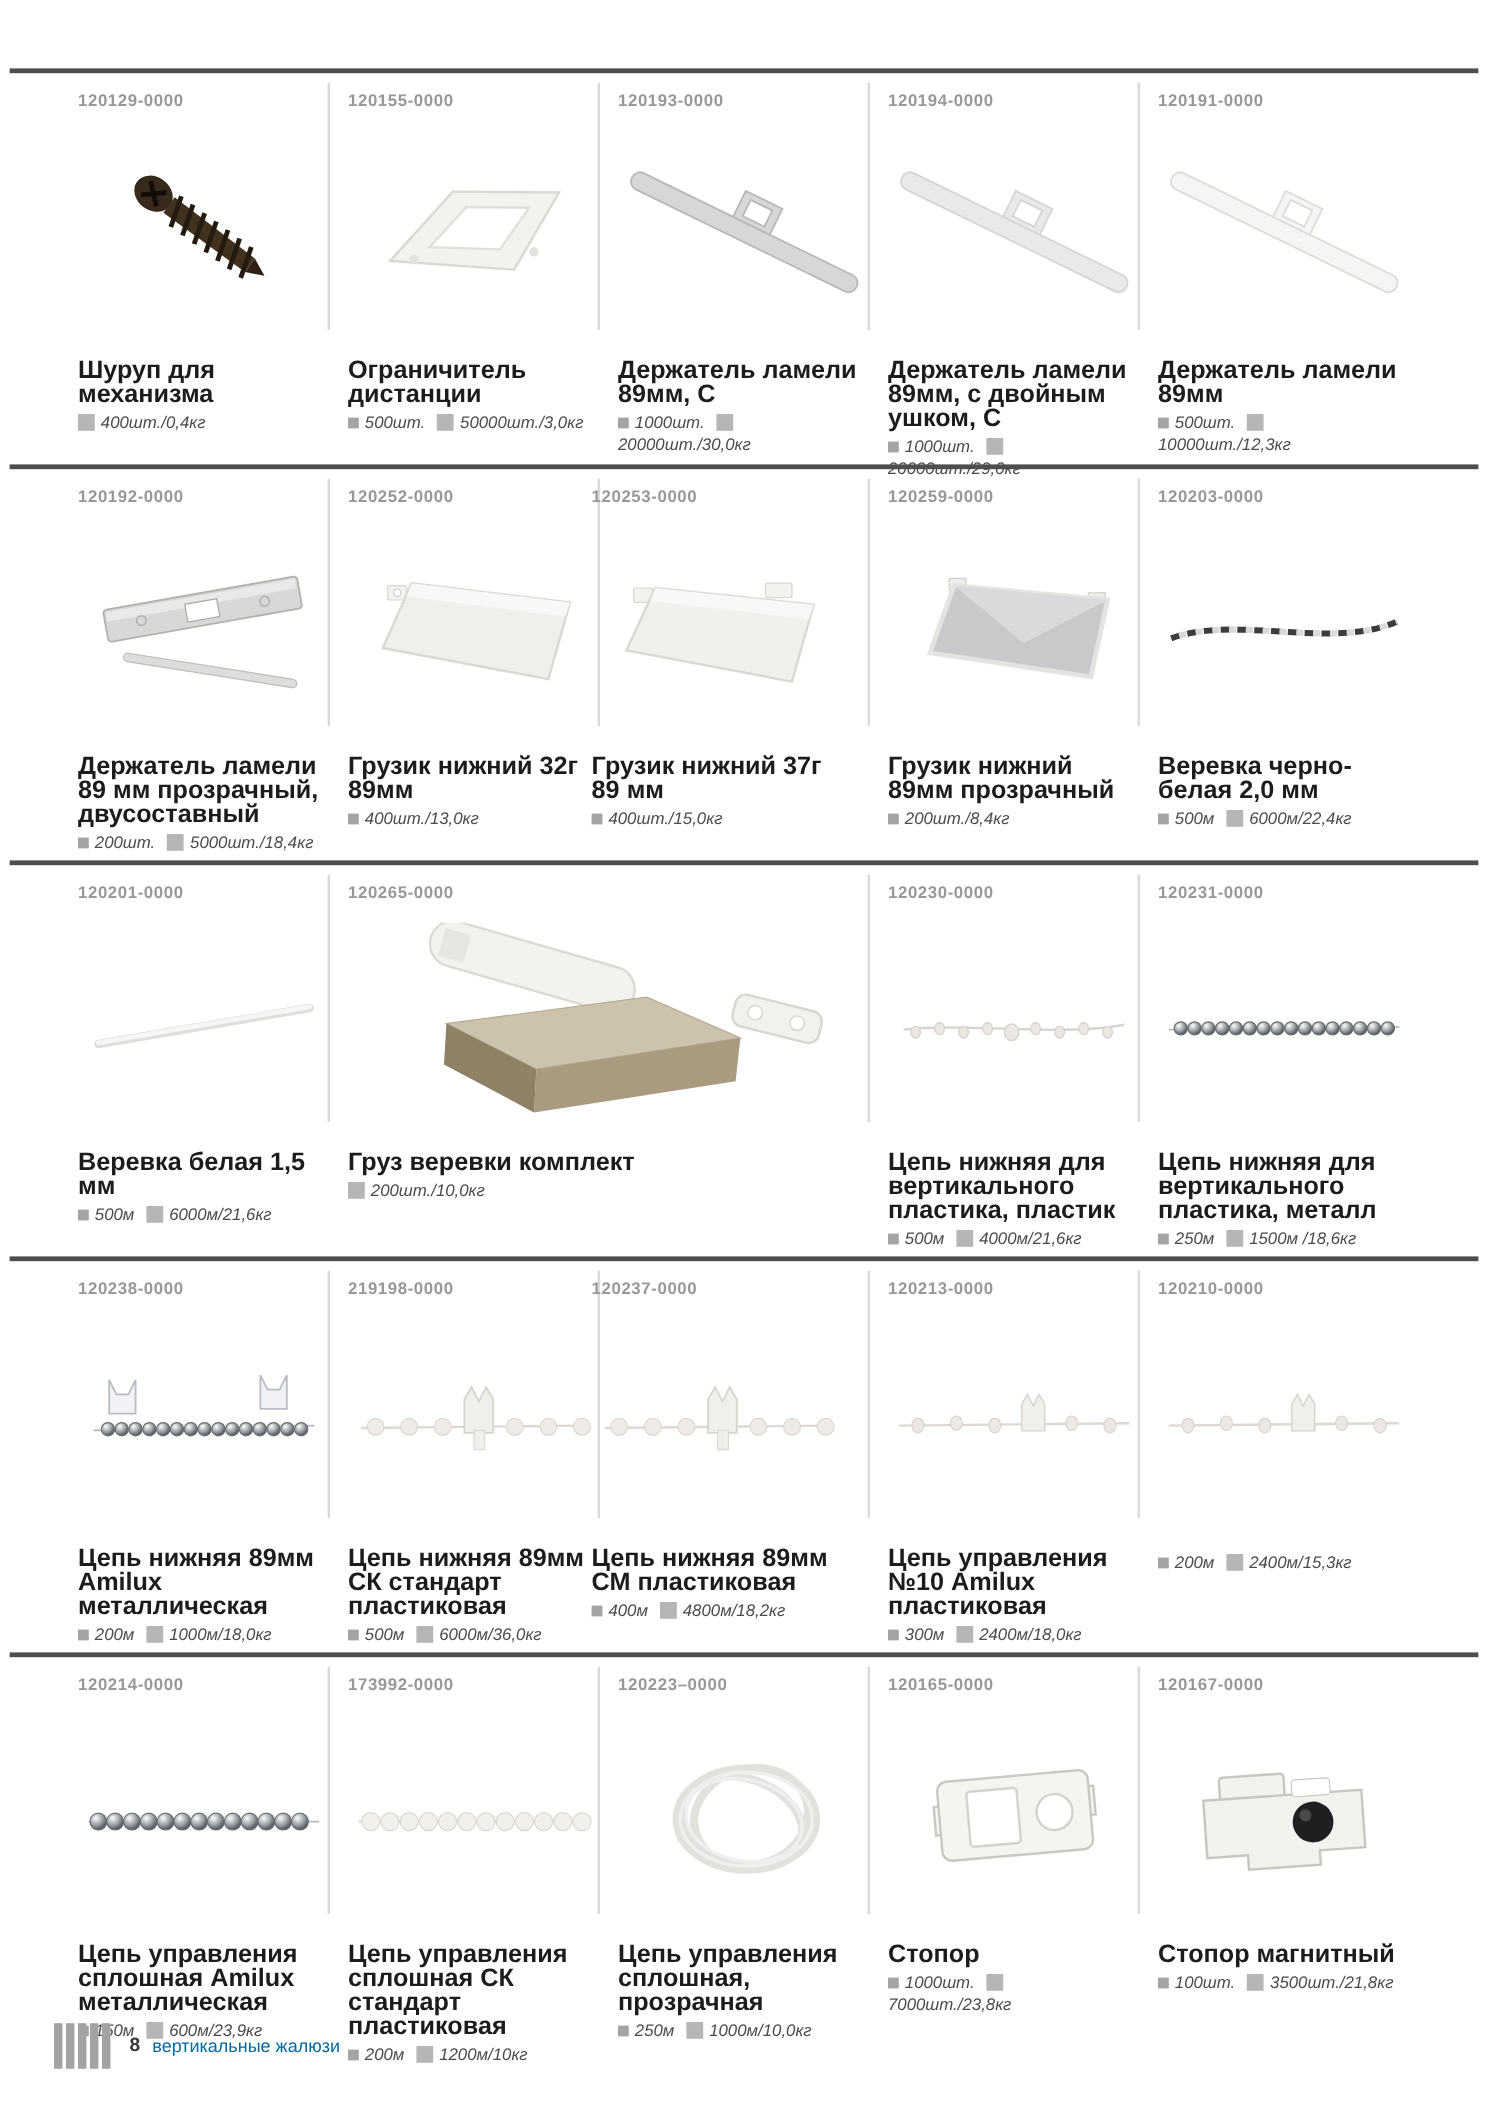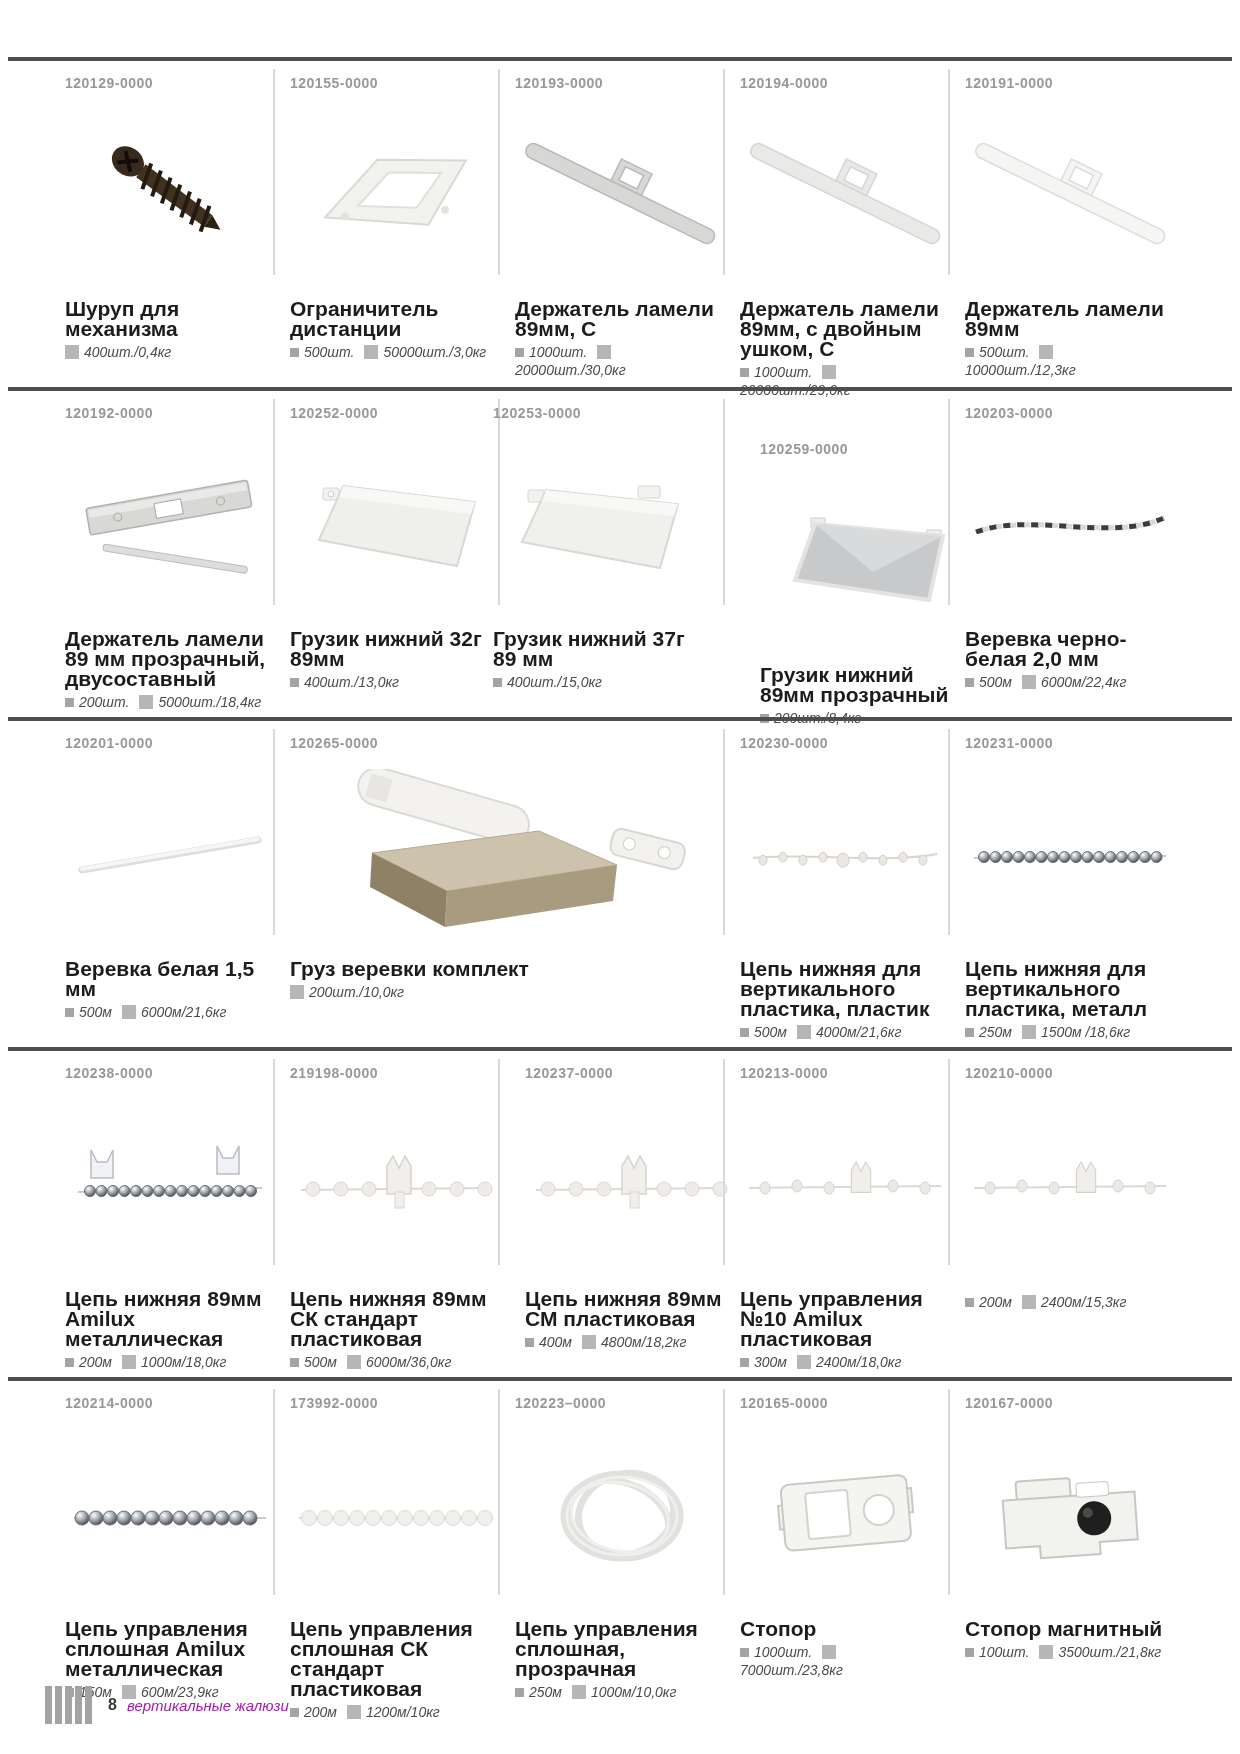--- a/index.html
+++ b/index.html
@@ -37,21 +37,21 @@
   }
   .marker{display:inline-block;background:var(--marker,#aeaeae);margin-right:5px;flex:none;}
   .marker.sm{width:9px;height:9px;background:#a4a4a4;}
   .marker.lg{width:14px;height:14px;background:#b6b6b6;}
   .marker:not(:first-child){margin-left:10px;}
   .spec-text{white-space:nowrap;}
   .footer{position:absolute;top:1686px;left:45px;display:flex;align-items:center;}
   .footer-bars{display:flex;gap:3px;}
   .footer-bars i{display:block;width:7px;height:38px;background:#a3a3a3;}
   .page-number{margin-left:16px;font-size:16px;font-weight:bold;color:#3a3a3a;}
-  .footer-label{margin-left:10px;font-style:italic;font-size:15px;color:#a21caf;}
+  .footer-label{margin-left:10px;font-size:15px;color:#0369a1;}
 </style>
 </head>
 <body>
 
 <div id="catalog">
   <div id="sections-root">
       <div class="section" style="top: 57px;">
         <div class="cell" style="left: 49px; width: 225px;">
     <div class="code">120129-0000</div>
     <div class="img-box">
@@ -228,21 +228,21 @@
           </div>
     <div class="text-block">
       <div class="name">Грузик нижний 37г 89 мм</div>
       <div class="specs">
               <span class="marker sm"></span>
               <span class="spec-text">400шт./15,0кг</span>
             </div>
     </div>
   </div>
         <div class="vdivider" style="left: 715px;"></div>
-        <div class="cell" style="left: 744px; width: 225px; margin-top: 36px;">
+        <div class="cell" style="left: 724px; width: 225px;">
     <div class="code">120259-0000</div>
     <div class="img-box">
             <svg width="220" height="160" viewBox="0 0 220 160" xmlns="http://www.w3.org/2000/svg">
               <rect x="56" y="38" width="14" height="10" fill="#ededea" stroke="#cfcfcb"></rect>
    <rect x="172" y="50" width="14" height="10" fill="#ededea" stroke="#cfcfcb"></rect>
    <path d="M60,44 L188,56 L174,120 L40,100 Z" fill="#c8c9ca" stroke="#e3e3e1" stroke-width="4"></path>
    <path d="M60,44 L188,56 L118,92 Z" fill="#d9dadb"></path>
             </svg>
           </div>
     <div class="text-block">
@@ -456,21 +456,21 @@
       <div class="name">Цепь нижняя 89мм СК стандарт пластиковая</div>
       <div class="specs">
               <span class="marker sm"></span>
               <span class="spec-text">500м</span>
               <span class="marker lg"></span>
               <span class="spec-text">6000м/36,0кг</span>
             </div>
     </div>
   </div>
         <div class="vdivider" style="left: 490px;"></div>
-        <div class="cell" style="left: 509px; width: 225px;">
+        <div class="cell" style="left: 477px; width: 225px;">
     <div class="code">120237-0000</div>
     <div class="img-box">
             <svg width="220" height="160" viewBox="0 0 220 160" xmlns="http://www.w3.org/2000/svg">
               <path d="M16,86 L204,84" stroke="#ddd8d2" stroke-width="2"></path>
               <circle cx="28" cy="85" r="7" fill="#efece8" stroke="#dbd5cf" stroke-width="1"></circle>
               <circle cx="56" cy="85" r="7" fill="#efece8" stroke="#dbd5cf" stroke-width="1"></circle>
               <circle cx="84" cy="85" r="7" fill="#efece8" stroke="#dbd5cf" stroke-width="1"></circle>
               <circle cx="144" cy="85" r="7" fill="#efece8" stroke="#dbd5cf" stroke-width="1"></circle>
               <circle cx="172" cy="85" r="7" fill="#efece8" stroke="#dbd5cf" stroke-width="1"></circle>
               <circle cx="200" cy="85" r="7" fill="#efece8" stroke="#dbd5cf" stroke-width="1"></circle>

